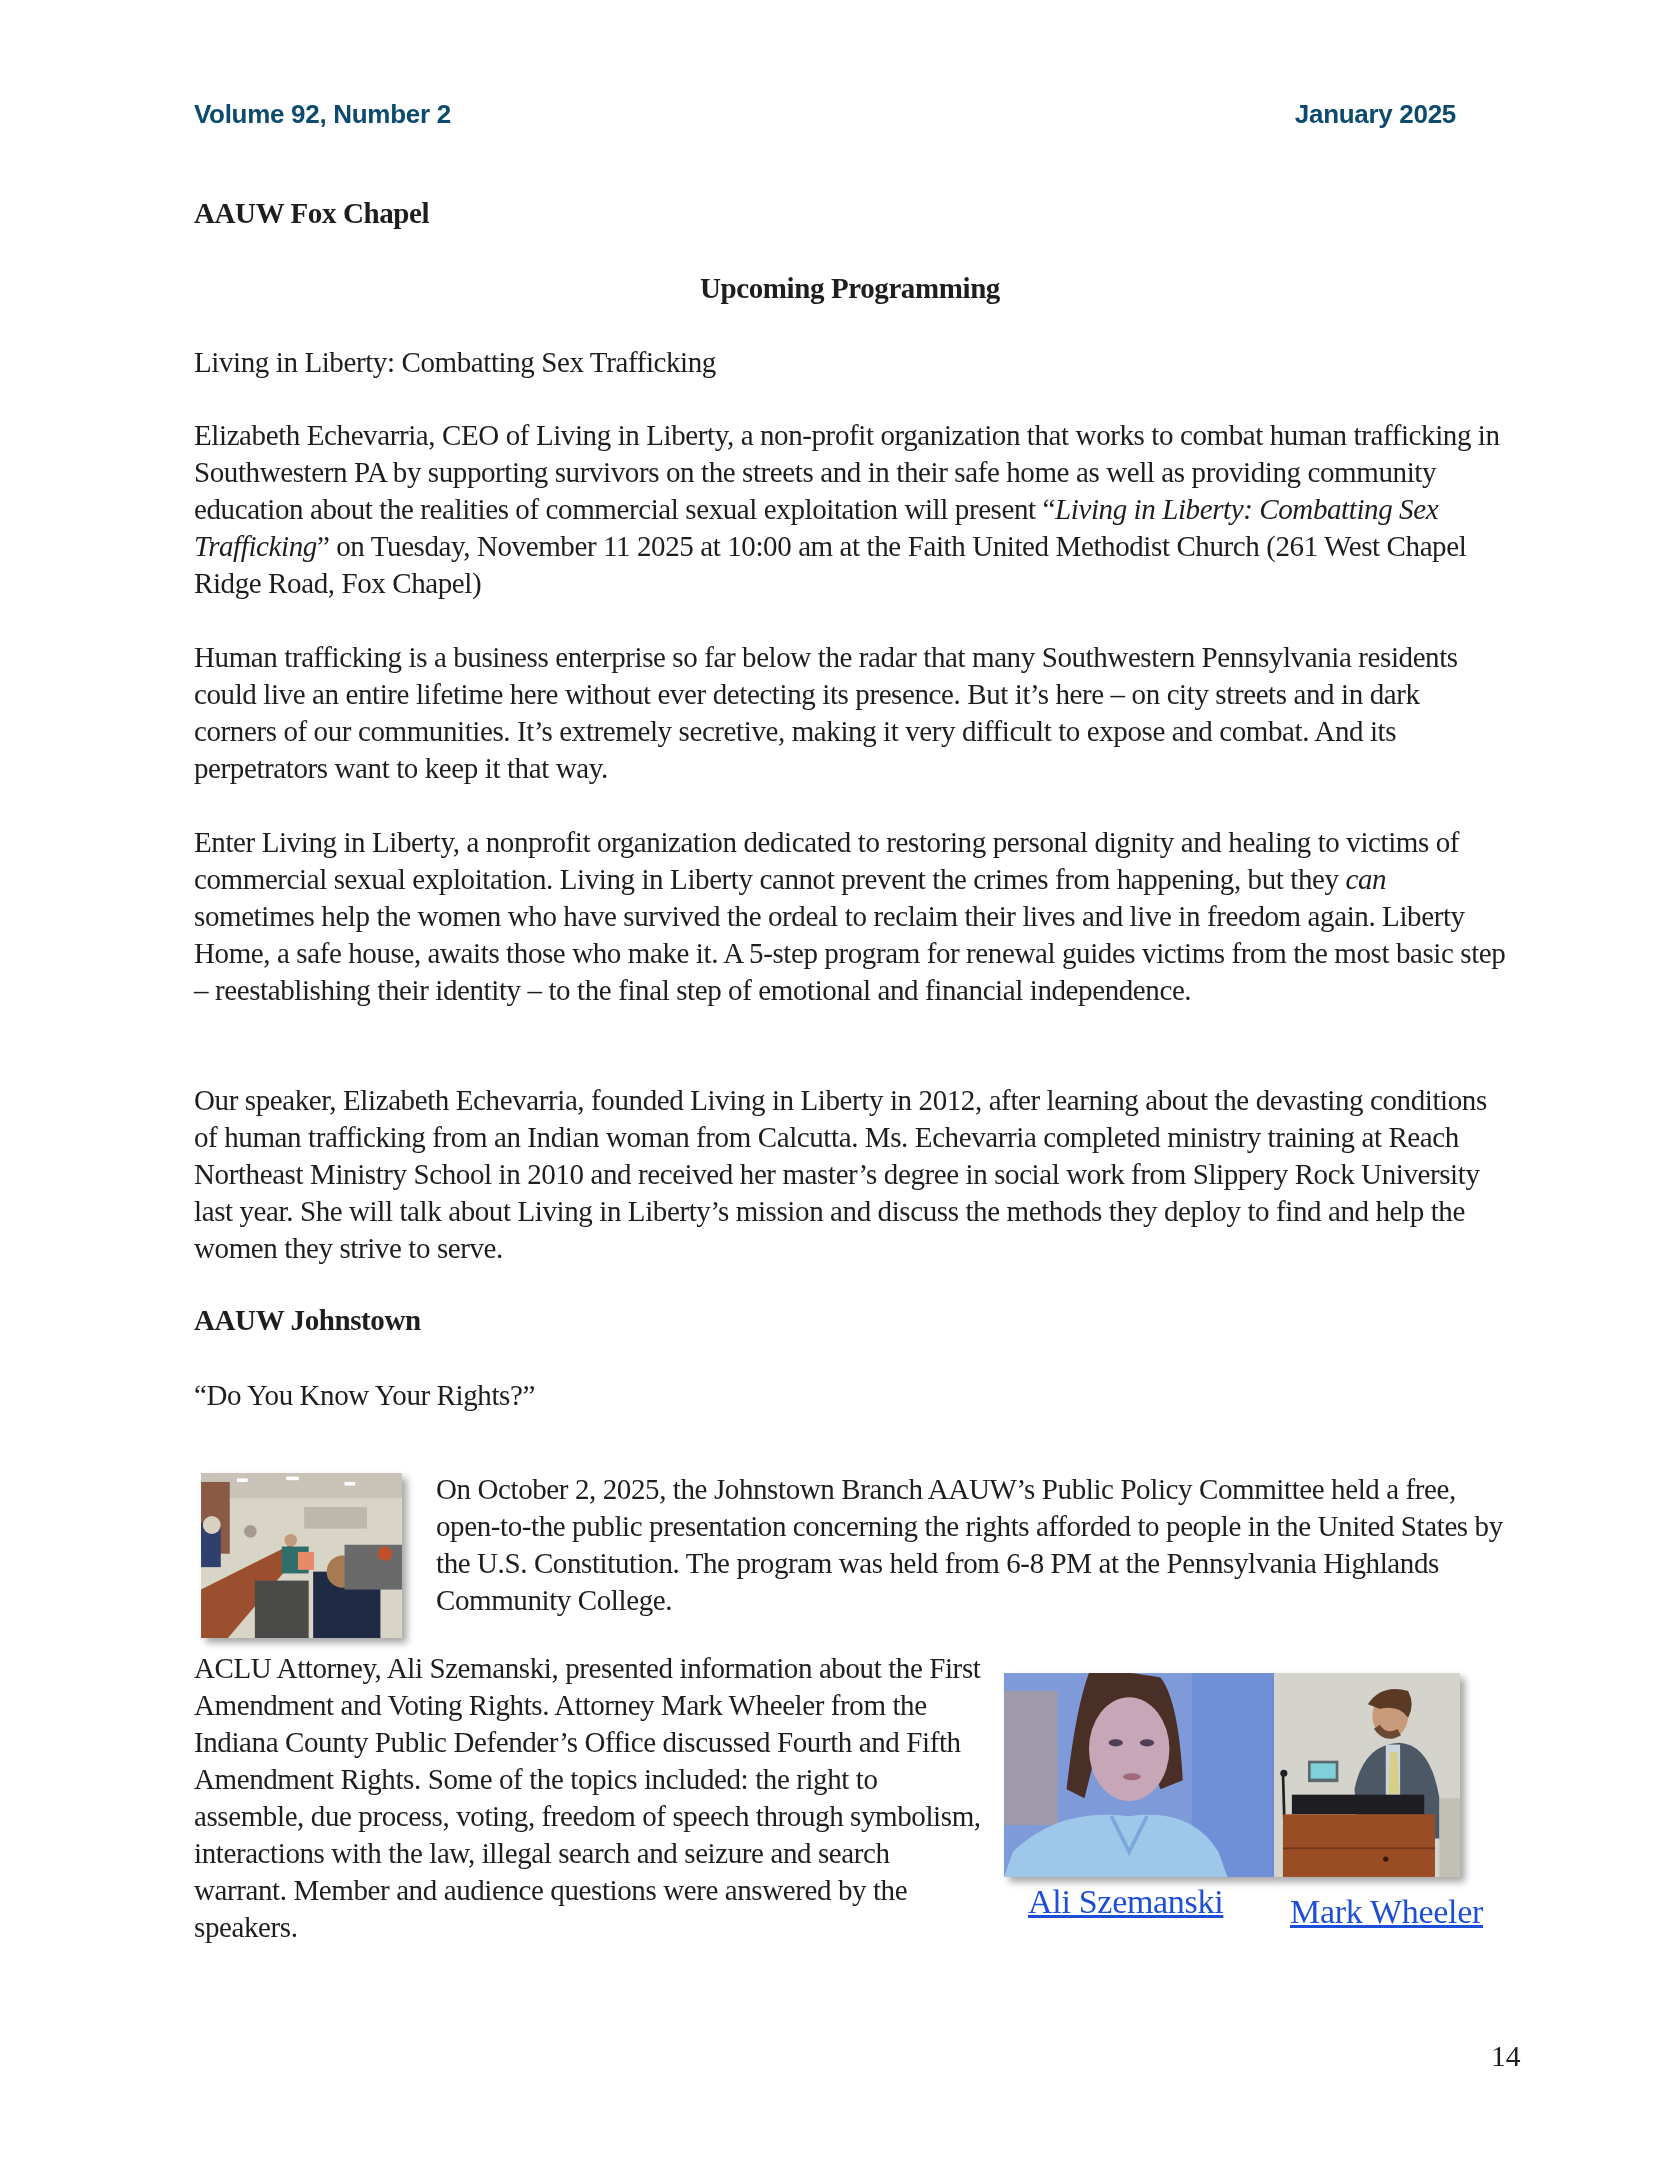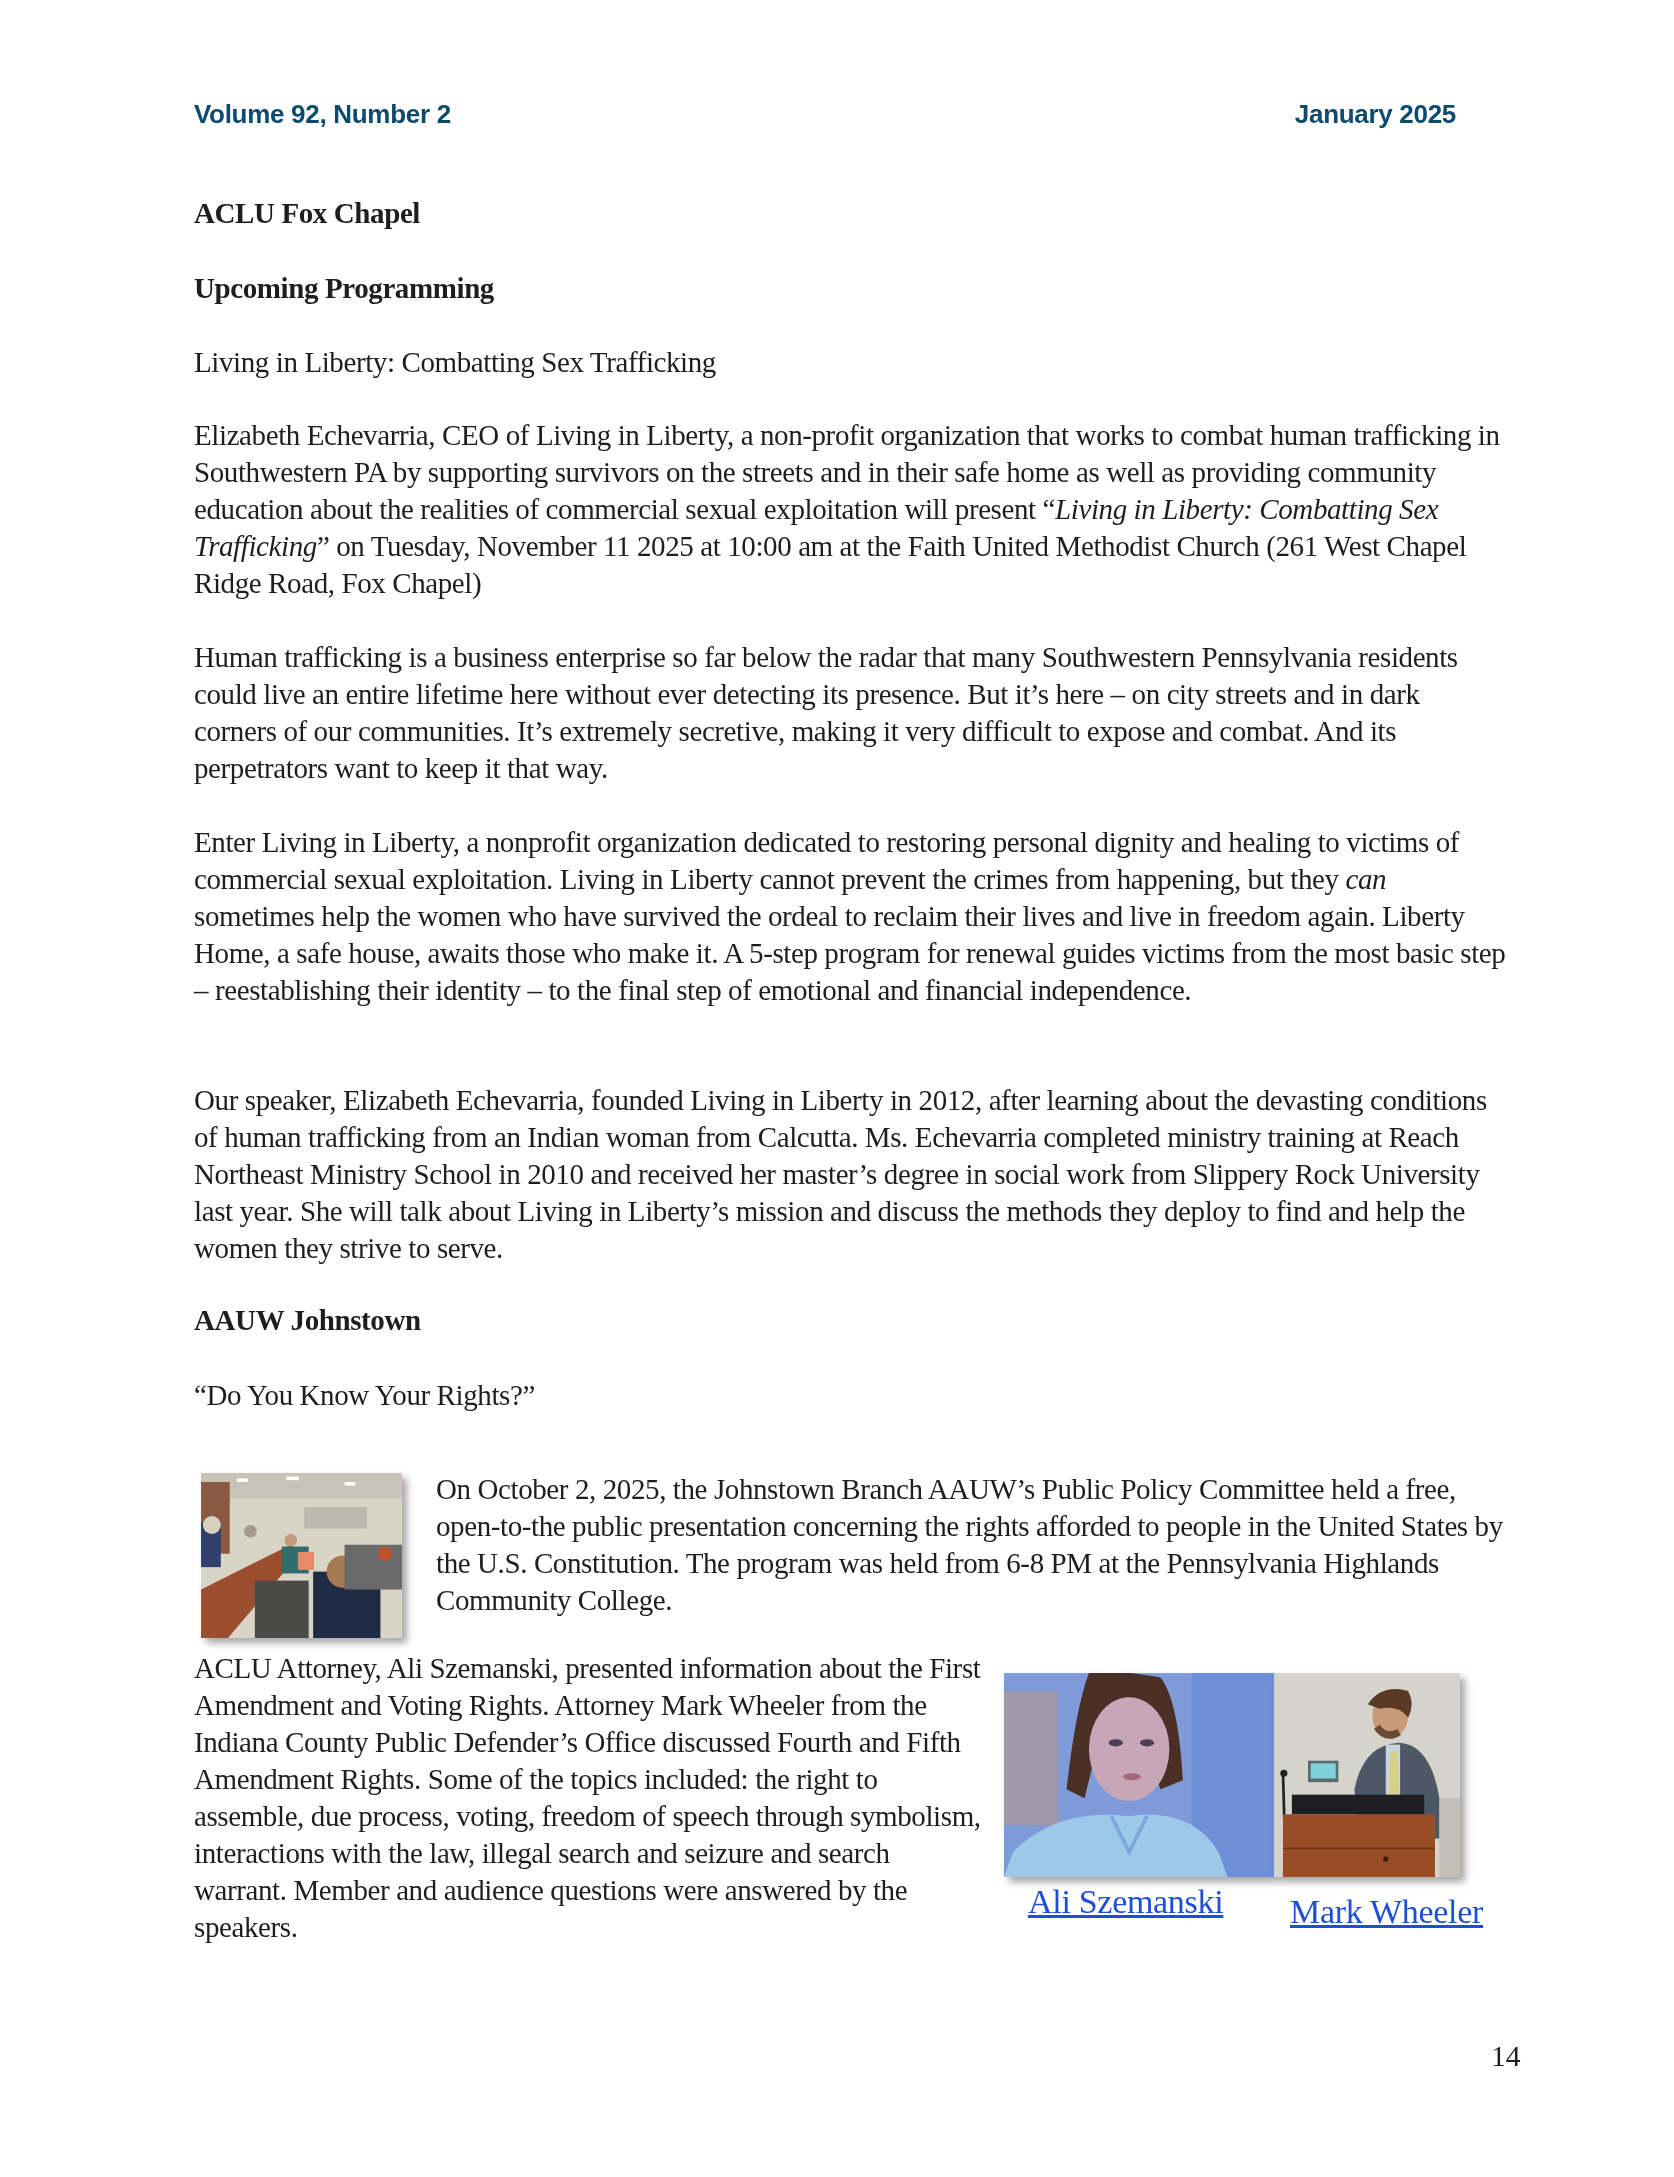--- a/index.html
+++ b/index.html
@@ -15,22 +15,22 @@
   .photo { position: absolute; box-shadow: 4.5px 5.4px 7.2px rgba(0,0,0,0.35); overflow: hidden; }
   .caption { position: absolute; font-size: 34px; color: #1d4ed8; letter-spacing: -0.3px; text-decoration: underline; }
   .pagenum { position: absolute; left: 1491px; top: 2040px; font-size: 29.6px; }
 </style>
 </head>
 <body>
 
 <div class="hdr hdr-left">Volume 92, Number 2</div>
 <div class="hdr hdr-right">January 2025</div>
 
-<div class="block bold" style="top:195px;">ACLU Fox Chapel</div>
-<div class="block bold" style="top:270px;">Upcoming Programming</div>
+<div class="block bold" style="top:195px;">AAUW Fox Chapel</div>
+<div class="block bold" style="top:270px;text-align:center;">Upcoming Programming</div>
 <div class="block" style="top:344px;">Living in Liberty: Combatting Sex Trafficking</div>
 
 <p class="block" style="top:417px;"><span>Elizabeth Echevarria, CEO of Living in Liberty, a non-profit organization that works to combat human trafficking in Southwestern PA by supporting survivors on the streets and in their safe home as well as providing community education about the realities of commercial sexual exploitation will present “</span><em>Living in Liberty: Combatting Sex Trafficking</em><span>” on Tuesday, November 11 2025 at 10:00 am at the Faith United Methodist Church (261 West Chapel Ridge Road, Fox Chapel)</span></p>
 
 <p class="block" style="top:639px;">Human trafficking is a business enterprise so far below the radar that many Southwestern Pennsylvania residents could live an entire lifetime here without ever detecting its presence.  But it’s here – on city streets and in dark corners of our communities.  It’s extremely secretive, making it very difficult to expose and combat.  And its perpetrators want to keep it that way.</p>
 
 <p class="block" style="top:824px;"><span>Enter Living in Liberty, a nonprofit organization dedicated to restoring personal dignity and healing to victims of commercial sexual exploitation.  Living in Liberty cannot prevent the crimes from happening, but they </span><em>can</em><span> sometimes help the women who have survived the ordeal to reclaim their lives and live in freedom again.  Liberty Home, a safe house, awaits those who make it.  A 5-step program for renewal guides victims from the most basic step – reestablishing their identity – to the final step of emotional and financial independence.</span></p>
 
 <p class="block" style="top:1082px;">Our speaker, Elizabeth Echevarria, founded Living in Liberty in 2012, after learning about the devasting conditions of human trafficking from an Indian woman from Calcutta.  Ms. Echevarria completed ministry training at Reach Northeast Ministry School in 2010 and received her master’s degree in social work from Slippery Rock University last year.  She will talk about Living in Liberty’s mission and discuss the methods they deploy to find and help the women they strive to serve.</p>
 

